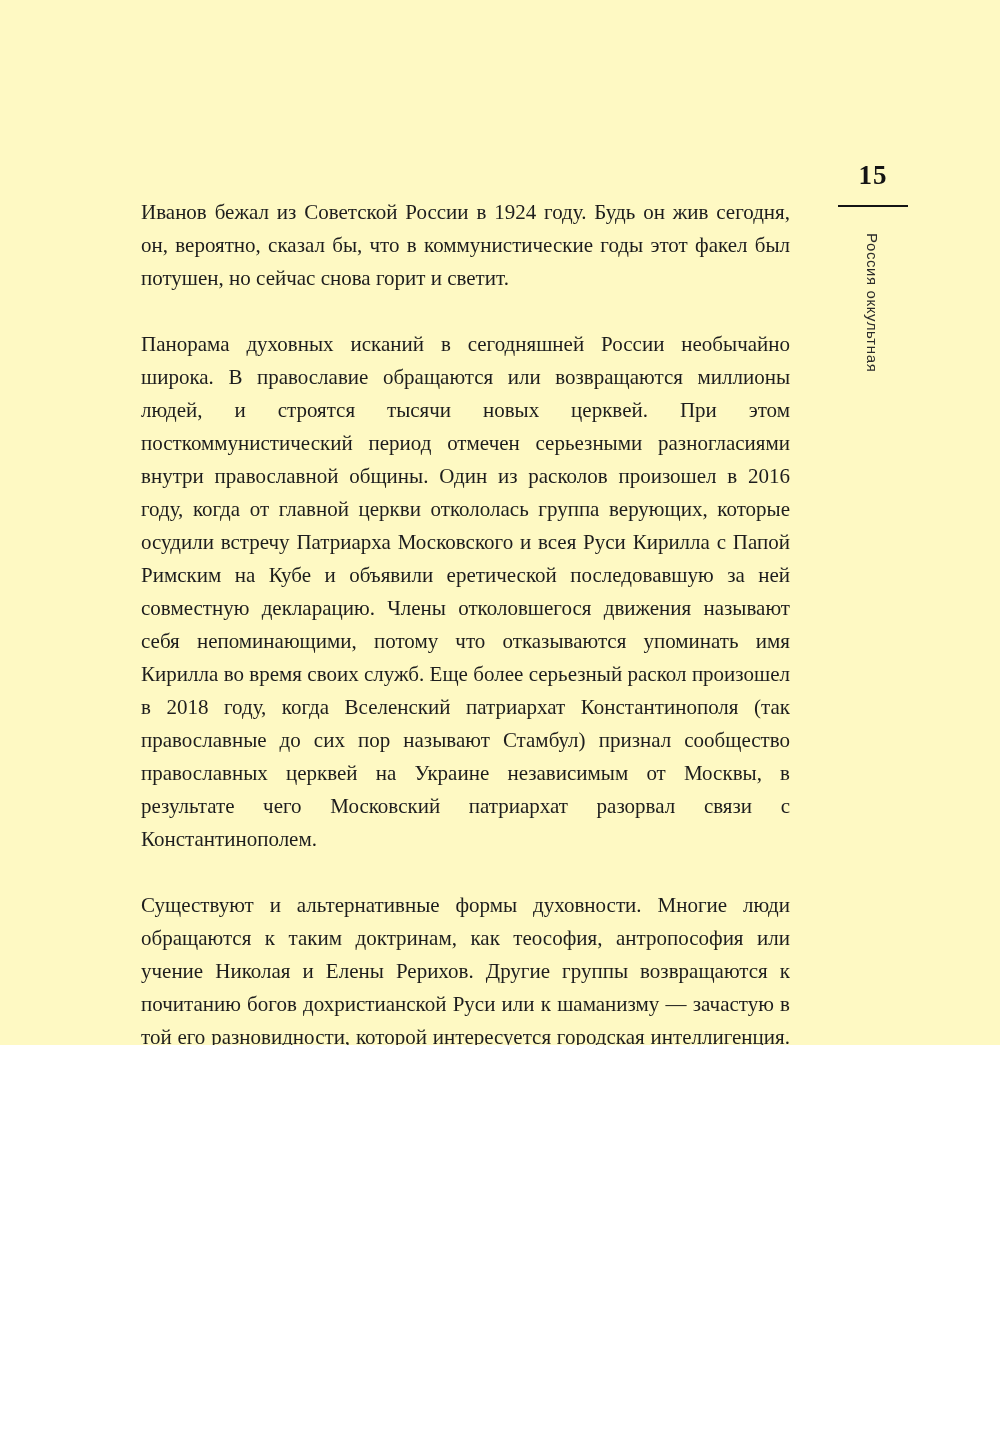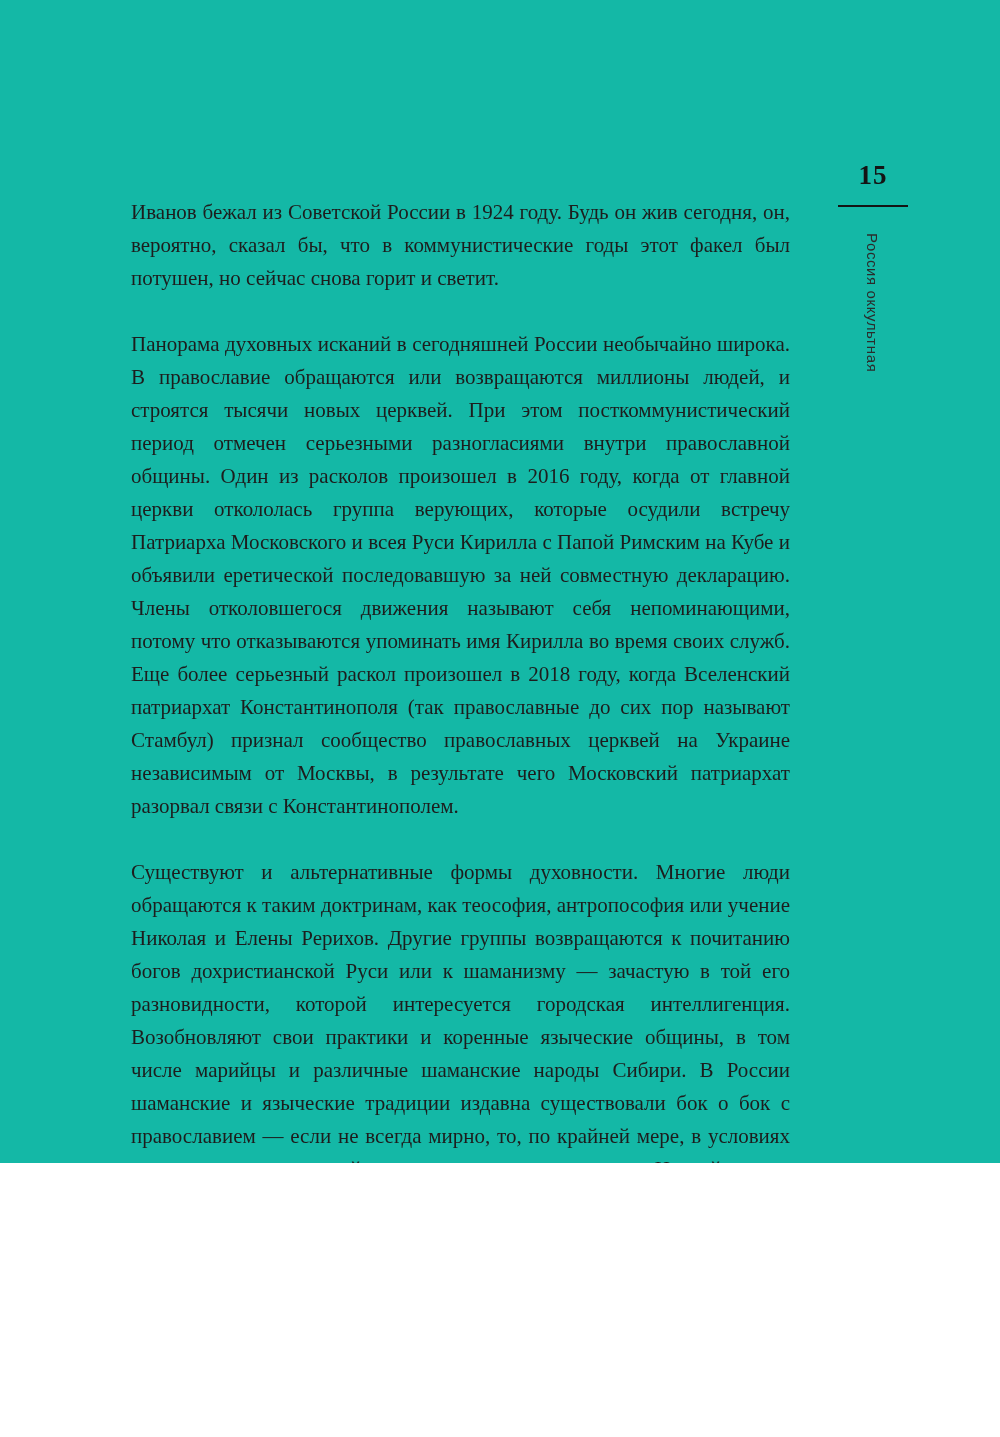--- a/index.html
+++ b/index.html
@@ -3,37 +3,37 @@
   <meta charset="utf-8">
   <style>
     html, body {
       margin: 0;
       padding: 0;
       background: #ffffff;
     }
     .page {
       position: relative;
       width: 1000px;
-      height: 1163px;
-      background: #14b8a6;
+      height: 1045px;
+      background: #fef9c3;
       font-family: "Liberation Serif", serif;
       color: #1d1d1d;
       overflow: hidden;
     }
     .text-column {
       position: absolute;
       left: 125px;
       top: 196px;
       width: 665px;
       font-size: 21px;
       line-height: 33px;
       text-align: justify;
     }
     .text-column p {
-      margin: 0 0 33px 6px;
+      margin: 0 0 33px 16px;
       text-align: justify;
     }
     .page-number {
       position: absolute;
       left: 838px;
       top: 160px;
       width: 70px;
       text-align: center;
       font-family: "Liberation Serif", serif;
       font-size: 27px;

